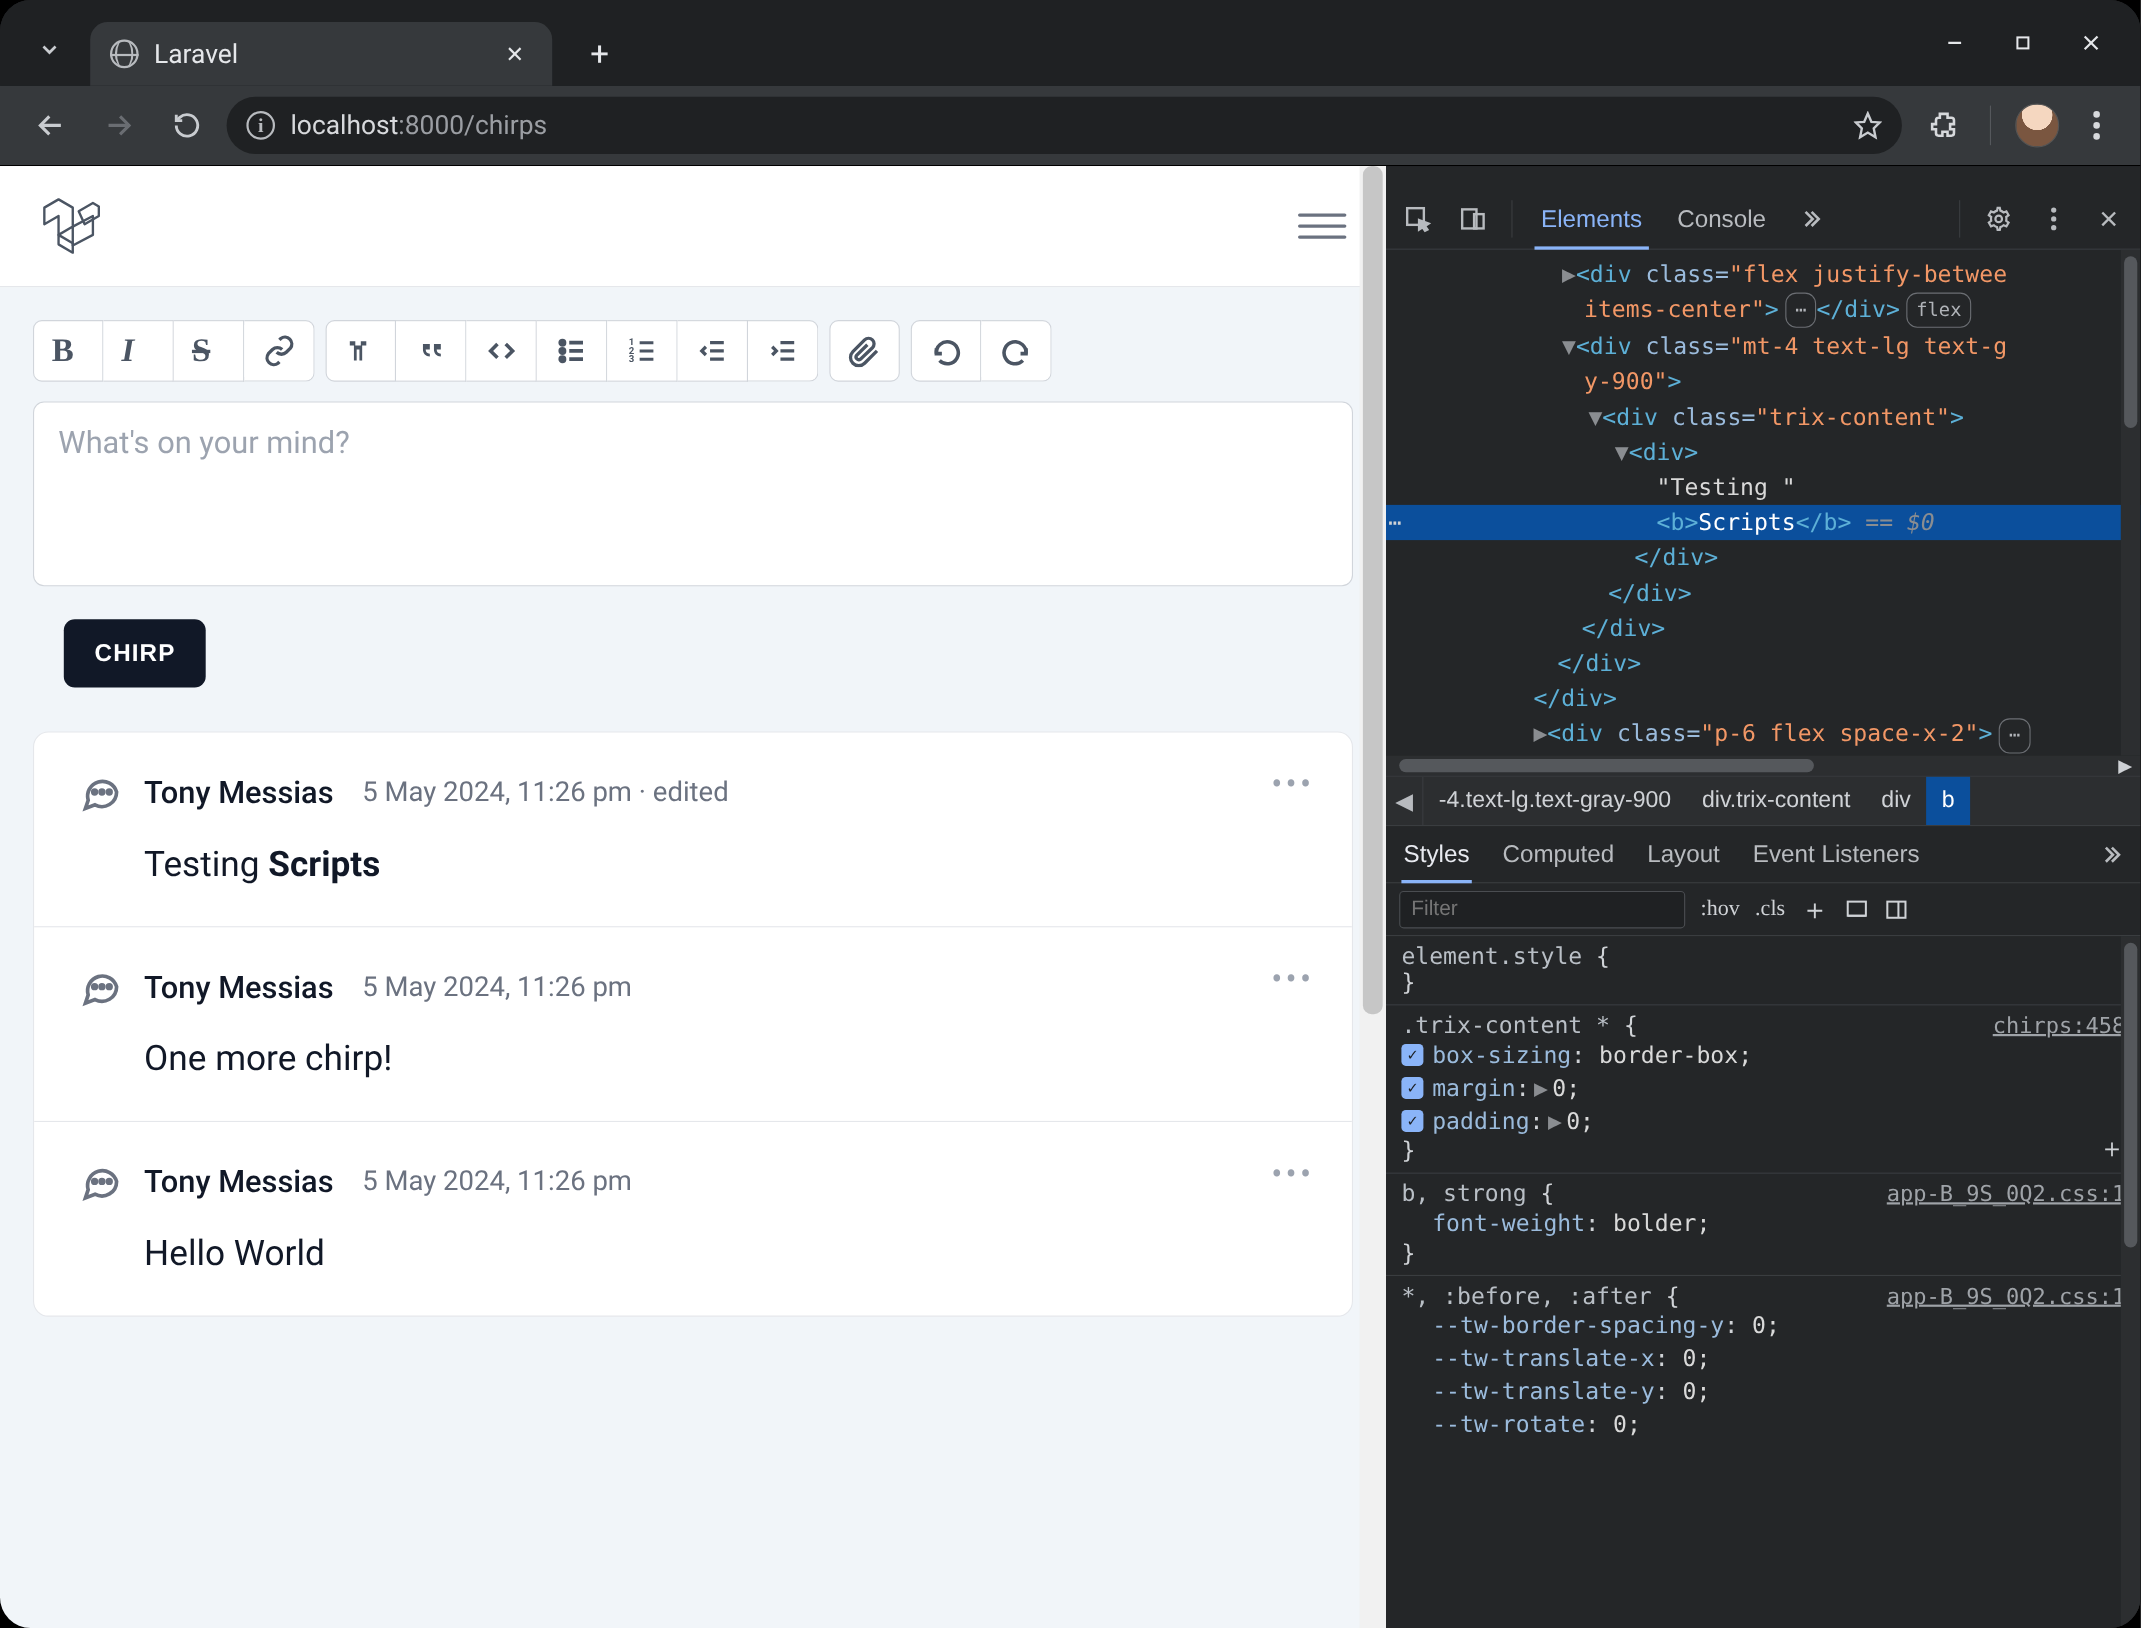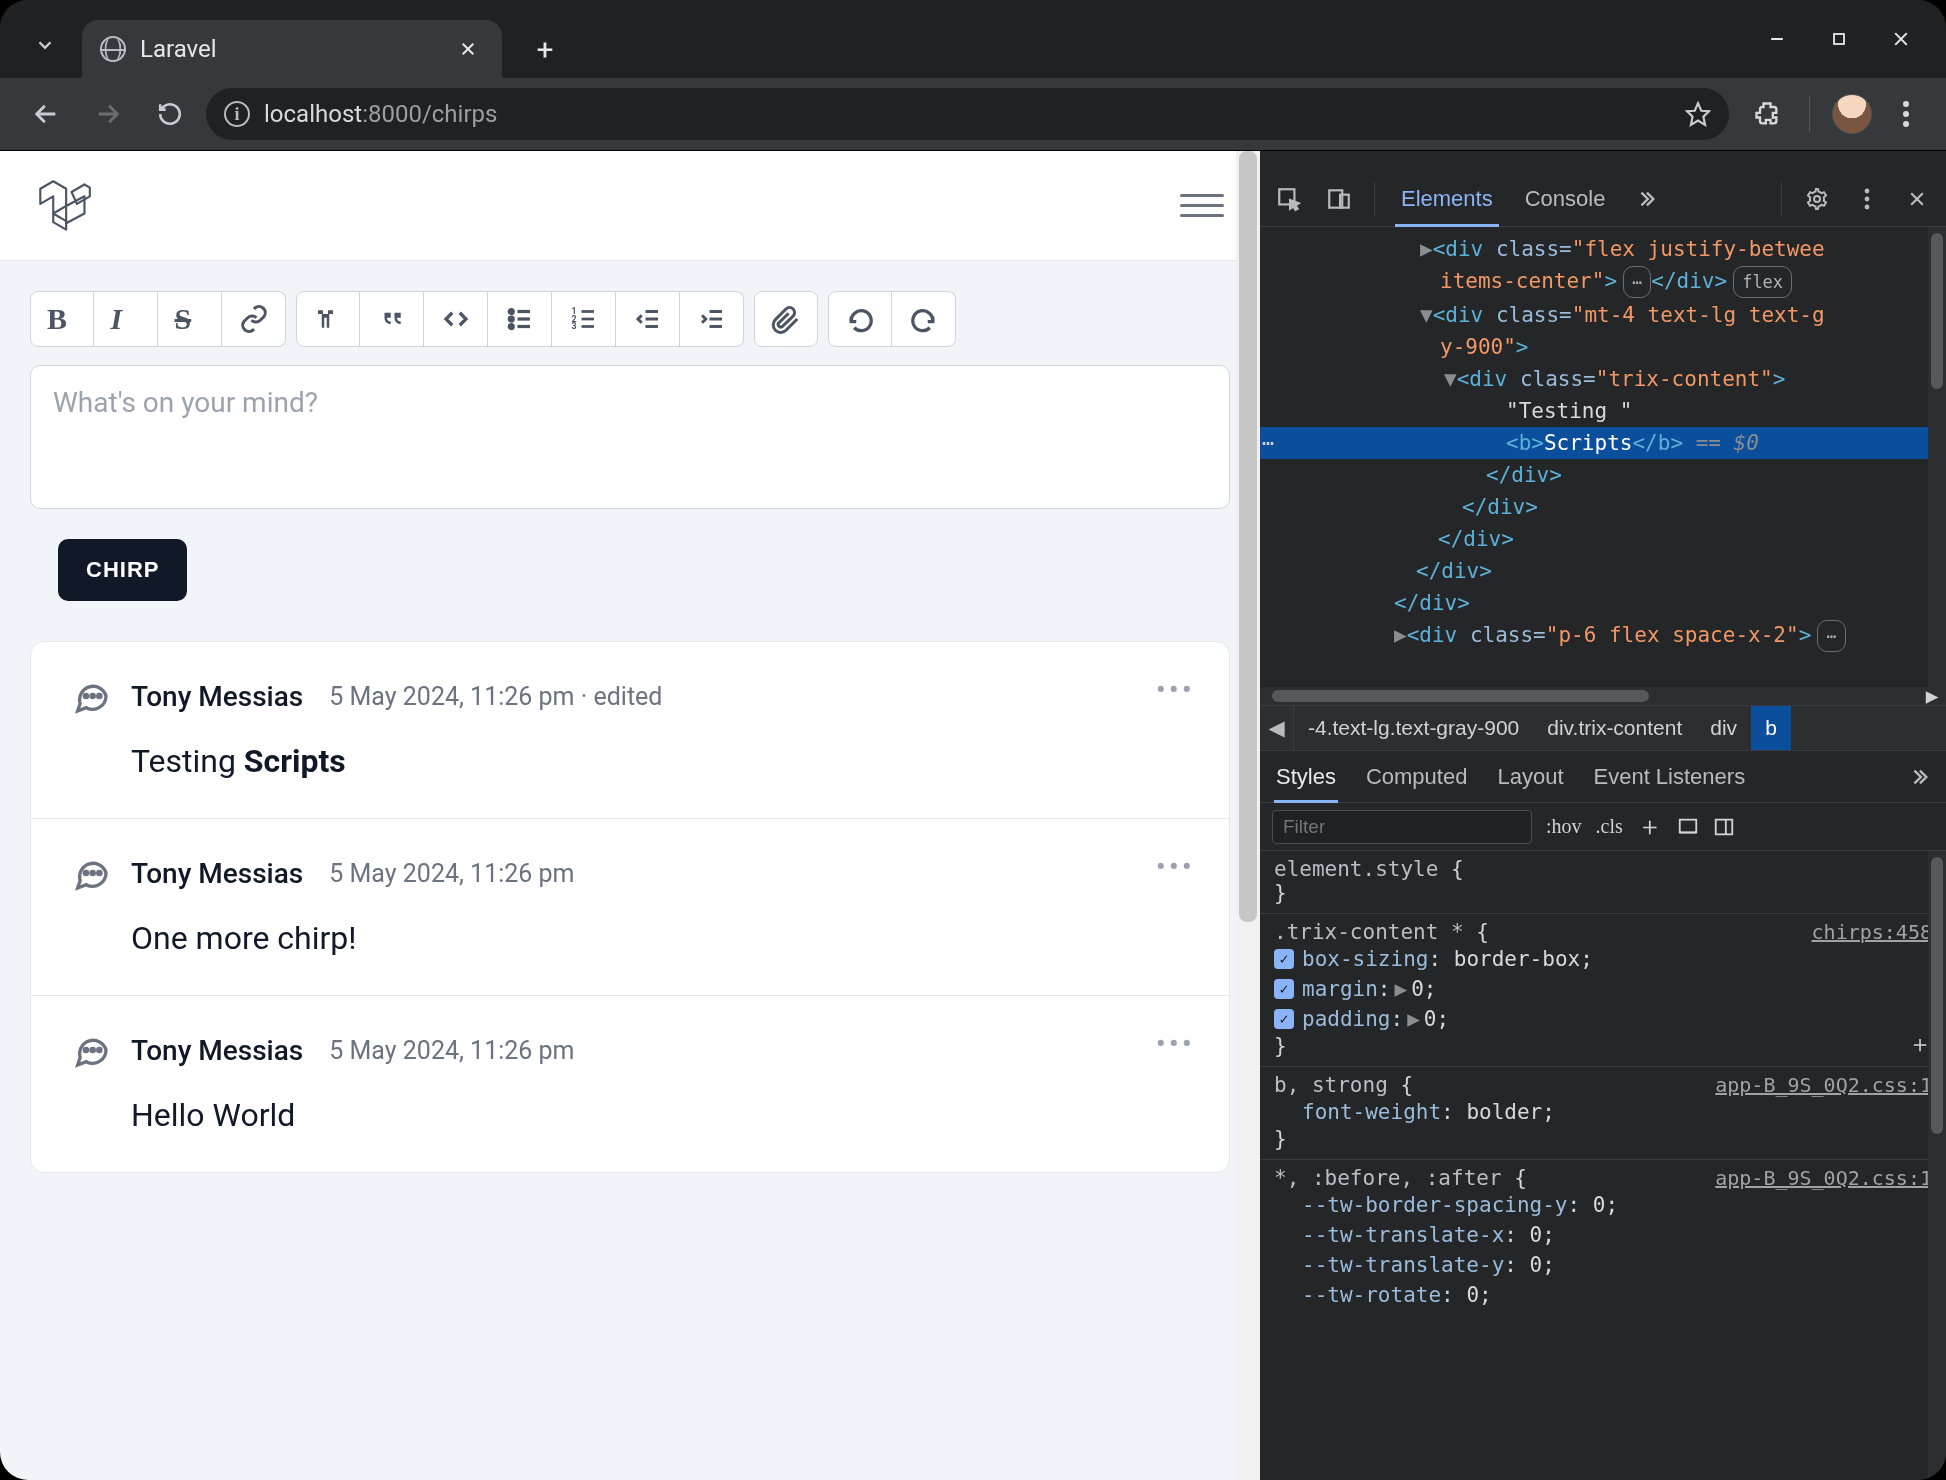--- a/index.html
+++ b/index.html
@@ -49,21 +49,21 @@
 
   .composer-wrap { padding: 30px 30px 0 30px; }
   .toolbar { display:flex; gap:10px; margin-bottom:18px; }
   .tgroup { display:flex; }
   .tb-btn { width:64px; height:56px; border:1px solid #d1d5db; background:#fff; display:flex; align-items:center; justify-content:center; color:#4b5563; cursor:pointer;}
   .tgroup .tb-btn + .tb-btn { border-left:none; }
   .tgroup .tb-btn:first-child { border-radius:8px 0 0 8px;}
   .tgroup .tb-btn:last-child { border-radius:0 8px 8px 0;}
   .tgroup .tb-btn:only-child { border-radius:8px;}
   .tb-btn svg, .tb-btn span.glyph { width:30px; height:30px; font-size:30px; font-weight:700; line-height:1; }
-  .editor { width:100%; height:144px; border:1px solid #d1d5db; border-radius:10px; background:#fff; padding:20px 22px; font-size:28px; color:#111827;}
+  .editor { width:100%; height:168px; border:1px solid #d1d5db; border-radius:10px; background:#fff; padding:20px 22px; font-size:28px; color:#111827;}
   .editor .placeholder { color:#9ca3af; }
   .chirp-btn { margin-top:30px; background:#111827; color:#fff; border:none; border-radius:10px; padding:18px 28px; font-size:22px; letter-spacing:1px; font-weight:600; cursor:pointer;margin-left:28px;}
 
   .feed { margin:40px 30px 0 30px; background:#fff; border:1px solid #e5e7eb; border-radius:14px; overflow:hidden;}
   .chirp { padding:34px 40px 38px 40px; border-bottom:1px solid #e5e7eb; position:relative;}
   .chirp:last-child { border-bottom:none;}
   .chirp-head { display:flex; align-items:center; gap:20px; }
   .bubble-icon { width:40px; height:40px; color:#6b7280;}
   .author { font-size:28px; color:#111827; font-weight:500;}
   .meta { font-size:25px; color:#6b7280; margin-left:6px;}
@@ -435,20 +435,21 @@
               </div>
         </div>
       </div>
 
       <div class="dom-tree">
         <div class="dom-line" style="padding-left:160px"><span class="t-dim">▶</span><span class="t-tag">&lt;div</span> <span class="t-attr">class=</span><span class="t-str">"flex justify-betwee</span></div>
         <div class="dom-line" style="padding-left:180px"><span class="t-str">items-center"</span><span class="t-tag">&gt;</span><span class="pill">⋯</span><span class="t-tag">&lt;/div&gt;</span><span class="pill">flex</span></div>
         <div class="dom-line" style="padding-left:160px"><span class="t-dim">▼</span><span class="t-tag">&lt;div</span> <span class="t-attr">class=</span><span class="t-str">"mt-4 text-lg text-g</span></div>
         <div class="dom-line" style="padding-left:180px"><span class="t-str">y-900"</span><span class="t-tag">&gt;</span></div>
         <div class="dom-line" style="padding-left:184px"><span class="t-dim">▼</span><span class="t-tag">&lt;div</span> <span class="t-attr">class=</span><span class="t-str">"trix-content"</span><span class="t-tag">&gt;</span></div>
+        <div class="dom-line" style="padding-left:208px"><span class="t-dim">▼</span><span class="t-tag">&lt;div&gt;</span></div>
         <div class="dom-line" style="padding-left:246px"><span class="t-txt">"Testing "</span></div>
         <div class="dom-line sel" style="padding-left:246px; position:relative;"><span class="ellipsis-dots">⋯</span><span class="t-tag">&lt;b&gt;</span><span class="t-txt">Scripts</span><span class="t-tag">&lt;/b&gt;</span><span class="t-dim" style="font-style:italic"> == $0</span></div>
         <div class="dom-line" style="padding-left:226px"><span class="t-tag">&lt;/div&gt;</span></div>
         <div class="dom-line" style="padding-left:202px"><span class="t-tag">&lt;/div&gt;</span></div>
         <div class="dom-line" style="padding-left:178px"><span class="t-tag">&lt;/div&gt;</span></div>
         <div class="dom-line" style="padding-left:156px"><span class="t-tag">&lt;/div&gt;</span></div>
         <div class="dom-line" style="padding-left:134px"><span class="t-tag">&lt;/div&gt;</span></div>
         <div class="dom-line" style="padding-left:134px"><span class="t-dim">▶</span><span class="t-tag">&lt;div</span> <span class="t-attr">class=</span><span class="t-str">"p-6 flex space-x-2"</span><span class="t-tag">&gt;</span><span class="pill">⋯</span></div>
         <div class="vscroll-dt">
               <div class="vthumb"></div>

